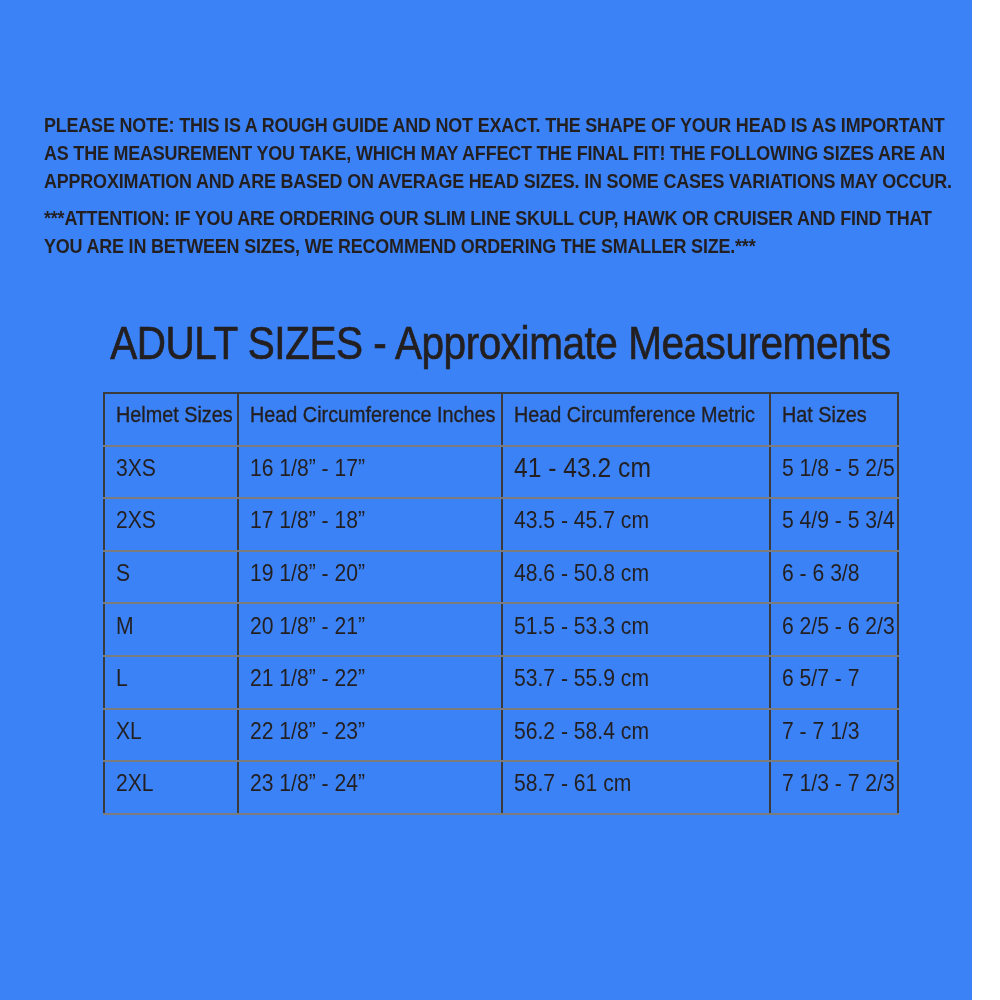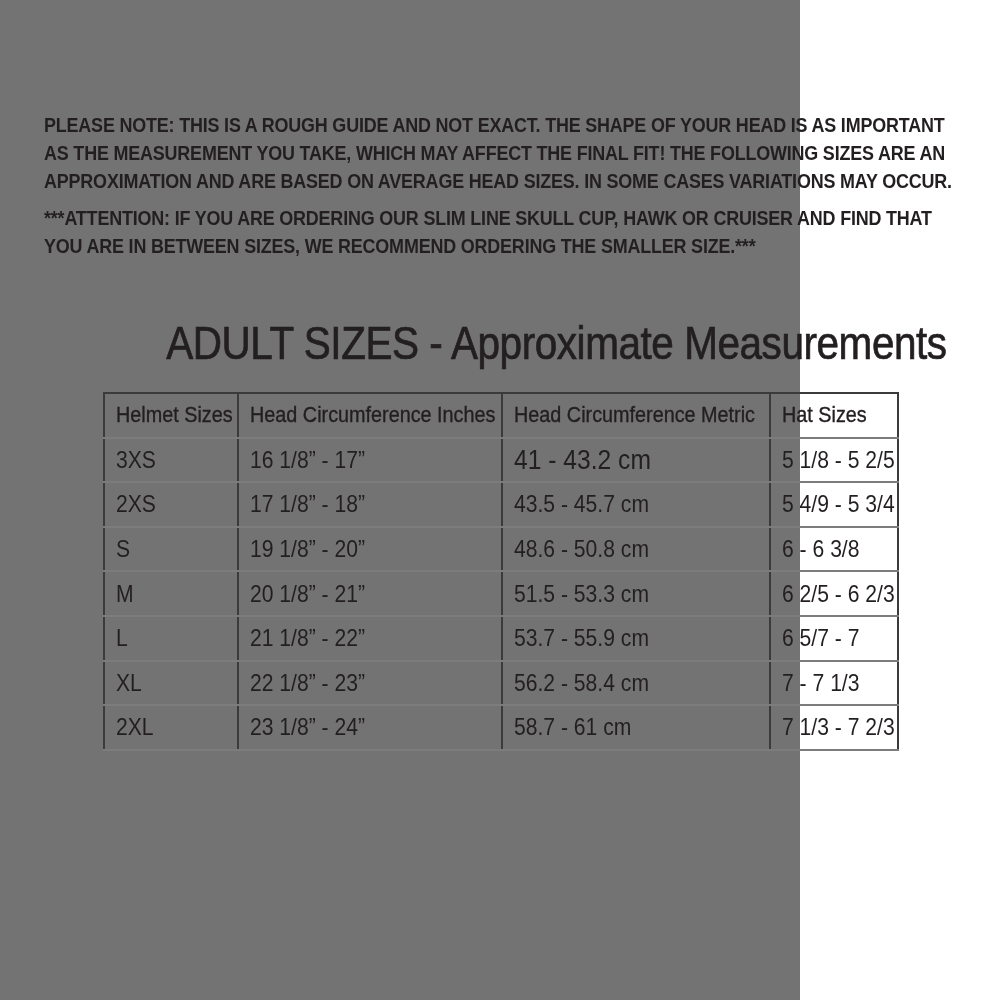--- a/index.html
+++ b/index.html
@@ -9,44 +9,44 @@
   }
   body {
     width: 1000px;
     height: 1000px;
     overflow: hidden;
     font-family: "Liberation Sans", sans-serif;
     color: #231f20;
   }
   .page {
     position: relative;
-    width: 800px;
+    width: 972px;
     height: 1000px;
-    background: #737373;
+    background: #3b82f6;
   }
   .note {
     position: absolute;
     left: 44px;
     width: 1012px;
     font-weight: 700;
     font-size: 19.5px;
     line-height: 28.2px;
     letter-spacing: -0.2px;
     white-space: pre-line;
     transform: scaleX(0.92);
     transform-origin: 0 0;
   }
   .note-primary { top: 111px; }
   .note-attention { top: 204px; }
   .title-wrap {
     position: absolute;
     top: 316px;
     left: 0;
     width: 1000px;
-    text-align: right;
+    text-align: center;
   }
   .page-title {
     display: inline-block;
     font-size: 46px;
     font-weight: 400;
     letter-spacing: -0.5px;
     white-space: nowrap;
     transform: scaleX(0.88);
     -webkit-text-stroke: 0.7px #231f20;
   }
@@ -56,21 +56,21 @@
     top: 392px;
   }
   table.size-table {
     border-collapse: collapse;
     table-layout: fixed;
     width: 794px;
   }
   .size-table th,
   .size-table td {
     height: 42.6px;
-    padding: 0 2px 0 11px;
+    padding: 0 2px 8px 11px;
     vertical-align: middle;
     text-align: left;
     border: 2px solid #3b3b3b;
     border-top-color: #7c7c7c;
     border-bottom-color: #7c7c7c;
     overflow: visible;
   }
   .size-table tr:first-child th { border-top-color: #3b3b3b; }
   .size-table th {
     font-weight: 400;

